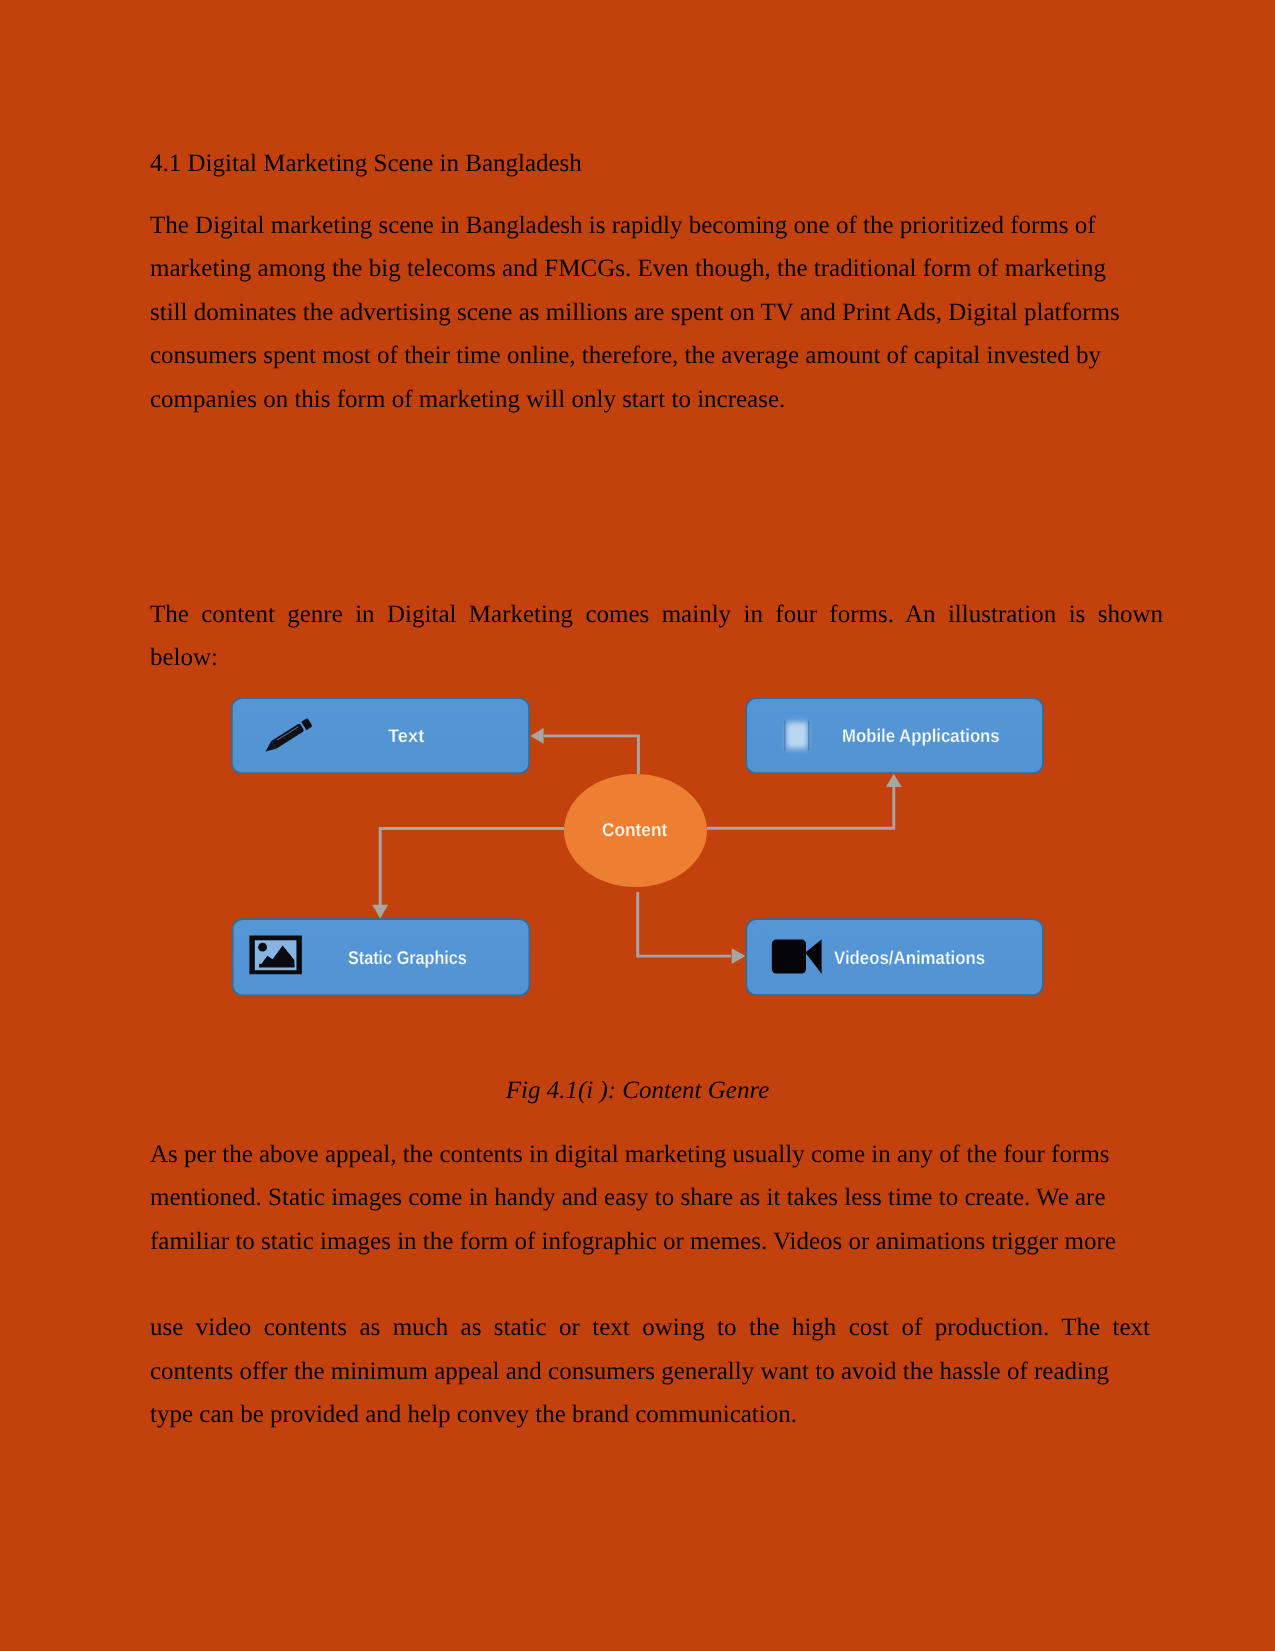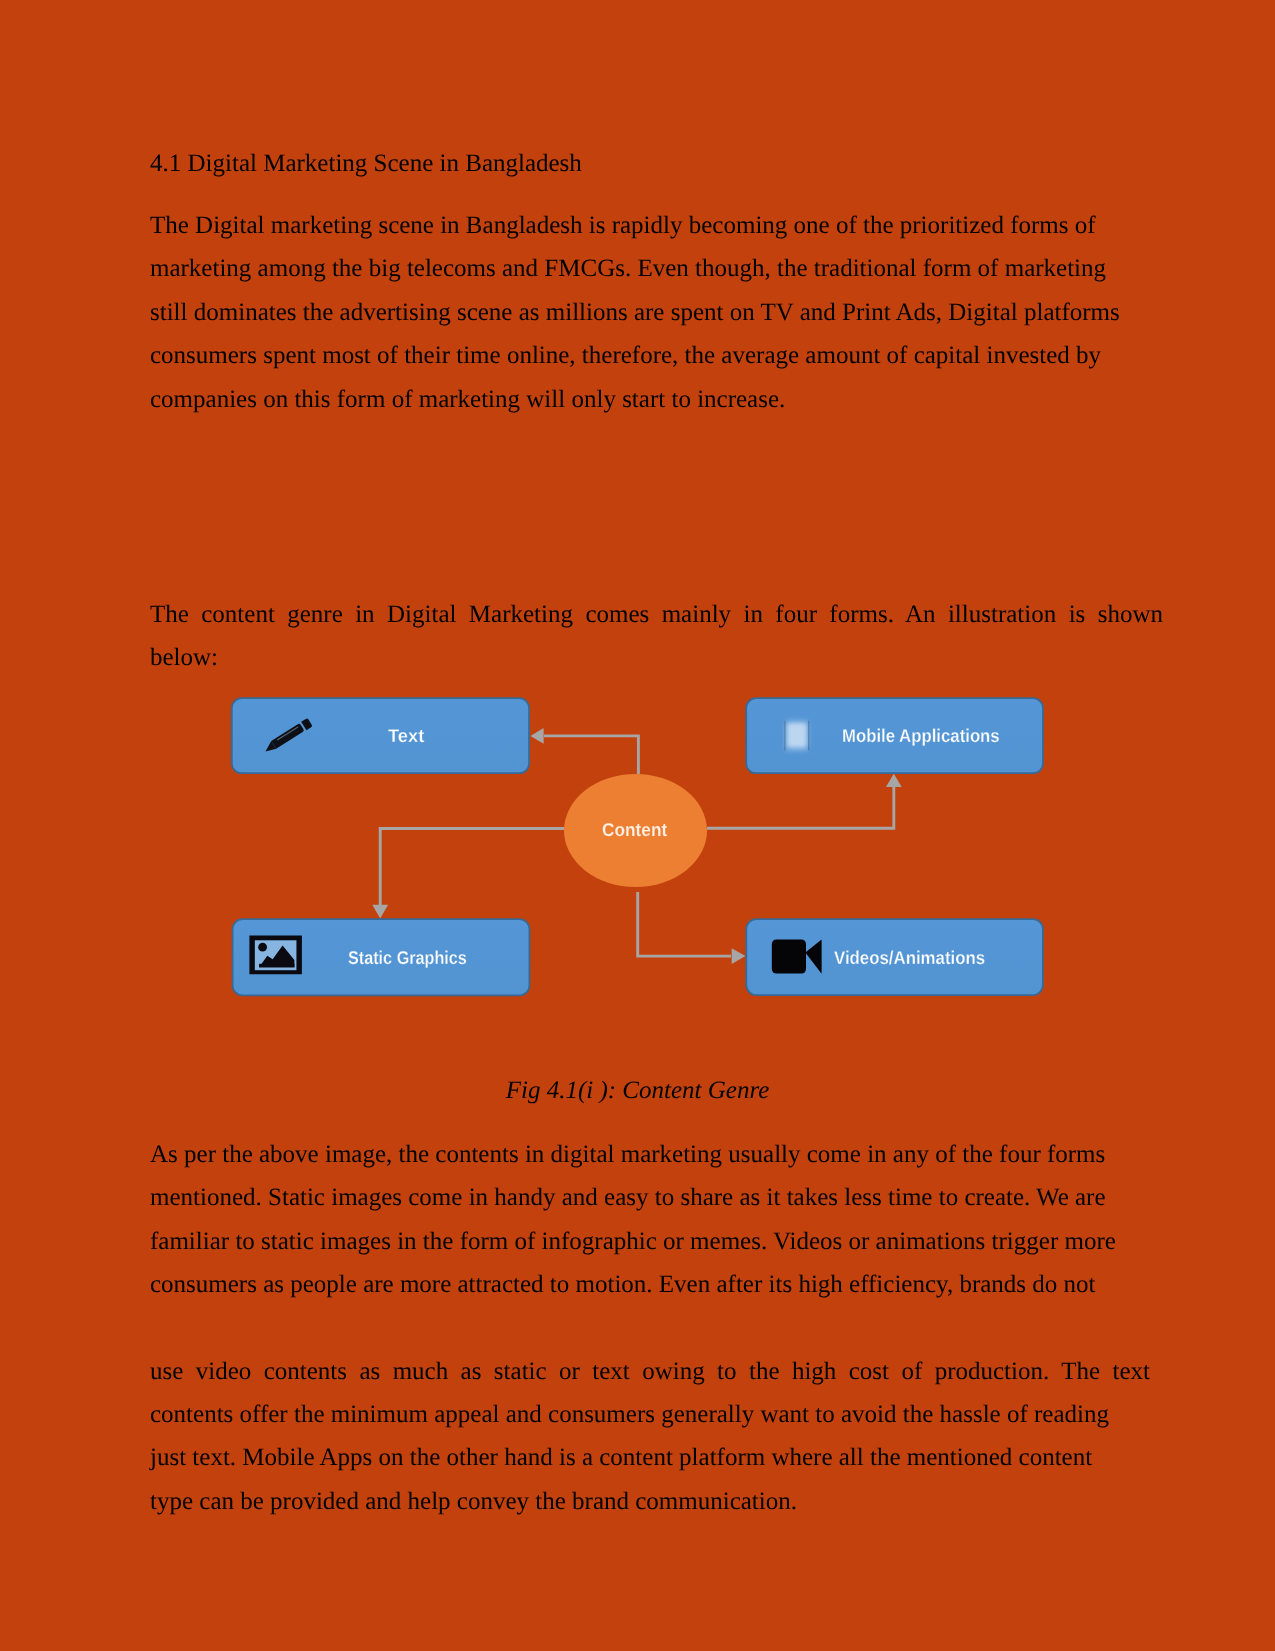--- a/index.html
+++ b/index.html
@@ -144,23 +144,21 @@
     <div class="fig-label" id="lbl-text">Text</div>
     <div class="fig-label" id="lbl-mobile">Mobile Applications</div>
     <div class="fig-label" id="lbl-static">Static Graphics</div>
     <div class="fig-label" id="lbl-videos">Videos/Animations</div>
     <div class="fig-label" id="lbl-content">Content</div>
   </div>
 
   <div class="caption">Fig 4.1(i ): Content Genre</div>
 
   <div class="block" id="p3">
-      <span class="ln">As per the above image, the contents in digital marketing usually come in any of the four forms</span>
+      <span class="ln">As per the above appeal, the contents in digital marketing usually come in any of the four forms</span>
       <span class="ln">mentioned. Static images come in handy and easy to share as it takes less time to create. We are</span>
       <span class="ln">familiar to static images in the form of infographic or memes. Videos or animations trigger more</span>
-      <span class="ln">consumers as people are more attracted to motion. Even after its high efficiency, brands do not</span>
       <span class="ln j">use video contents as much as static or text owing to the high cost of production. The text</span>
       <span class="ln">contents offer the minimum appeal and consumers generally want to avoid the hassle of reading</span>
-      <span class="ln">just text. Mobile Apps on the other hand is a content platform where all the mentioned content</span>
       <span class="ln">type can be provided and help convey the brand communication.</span>
     </div>
 
 </div>
 
 </body></html>

